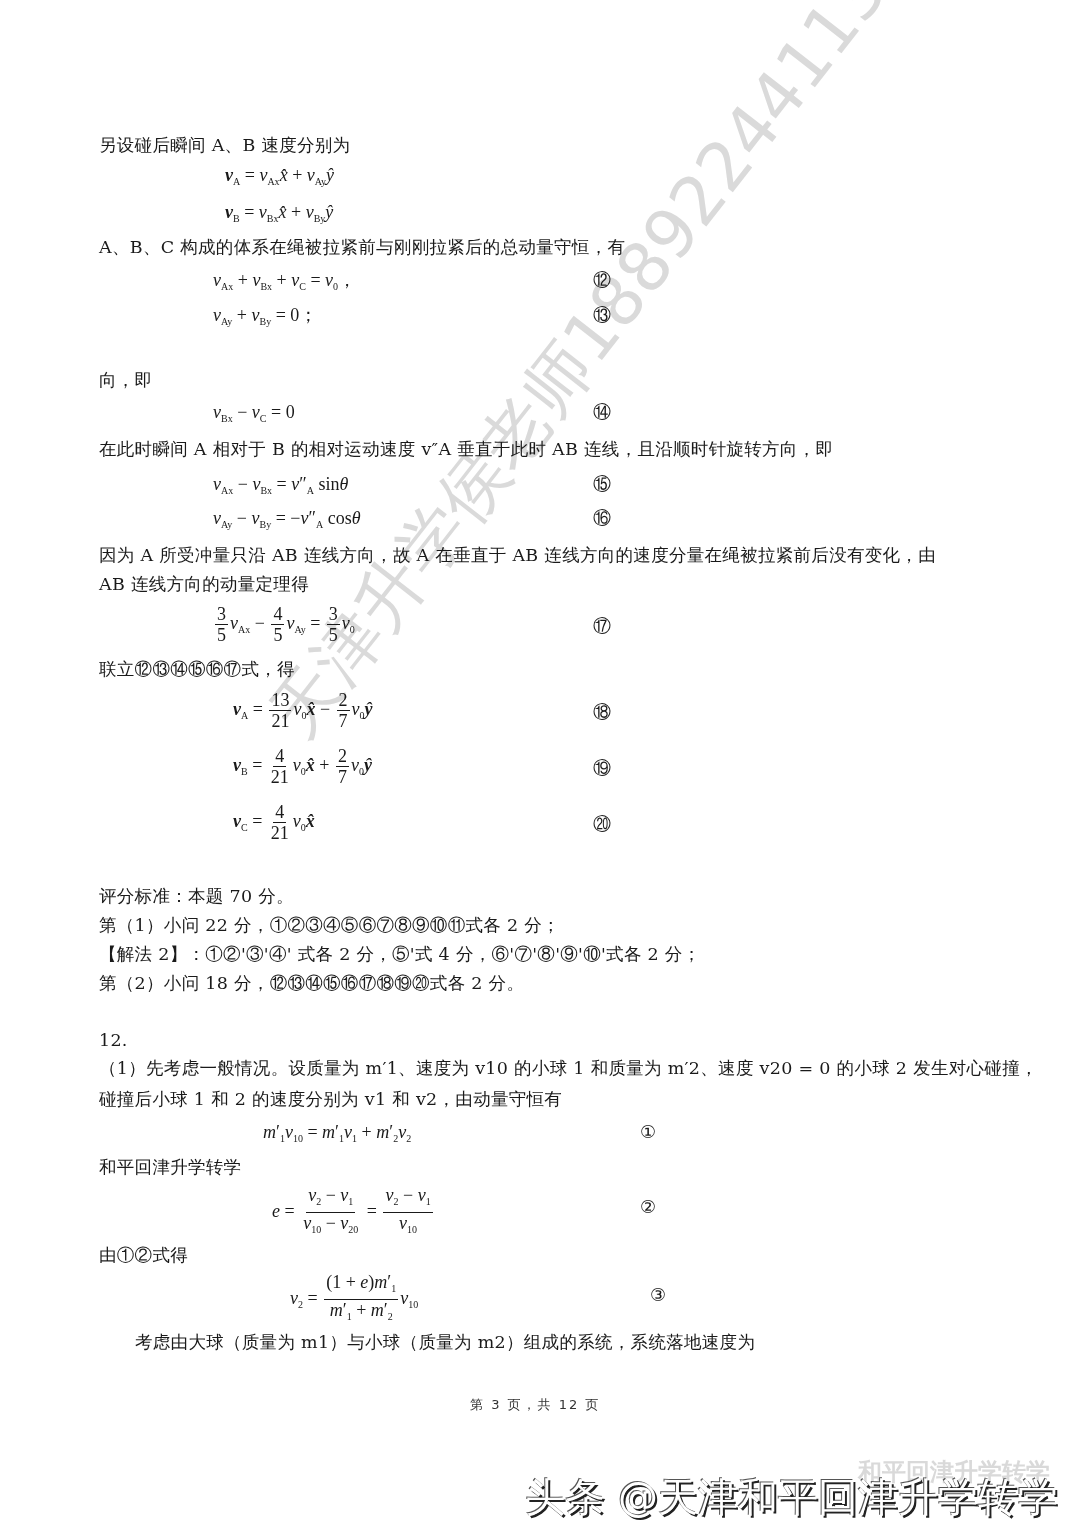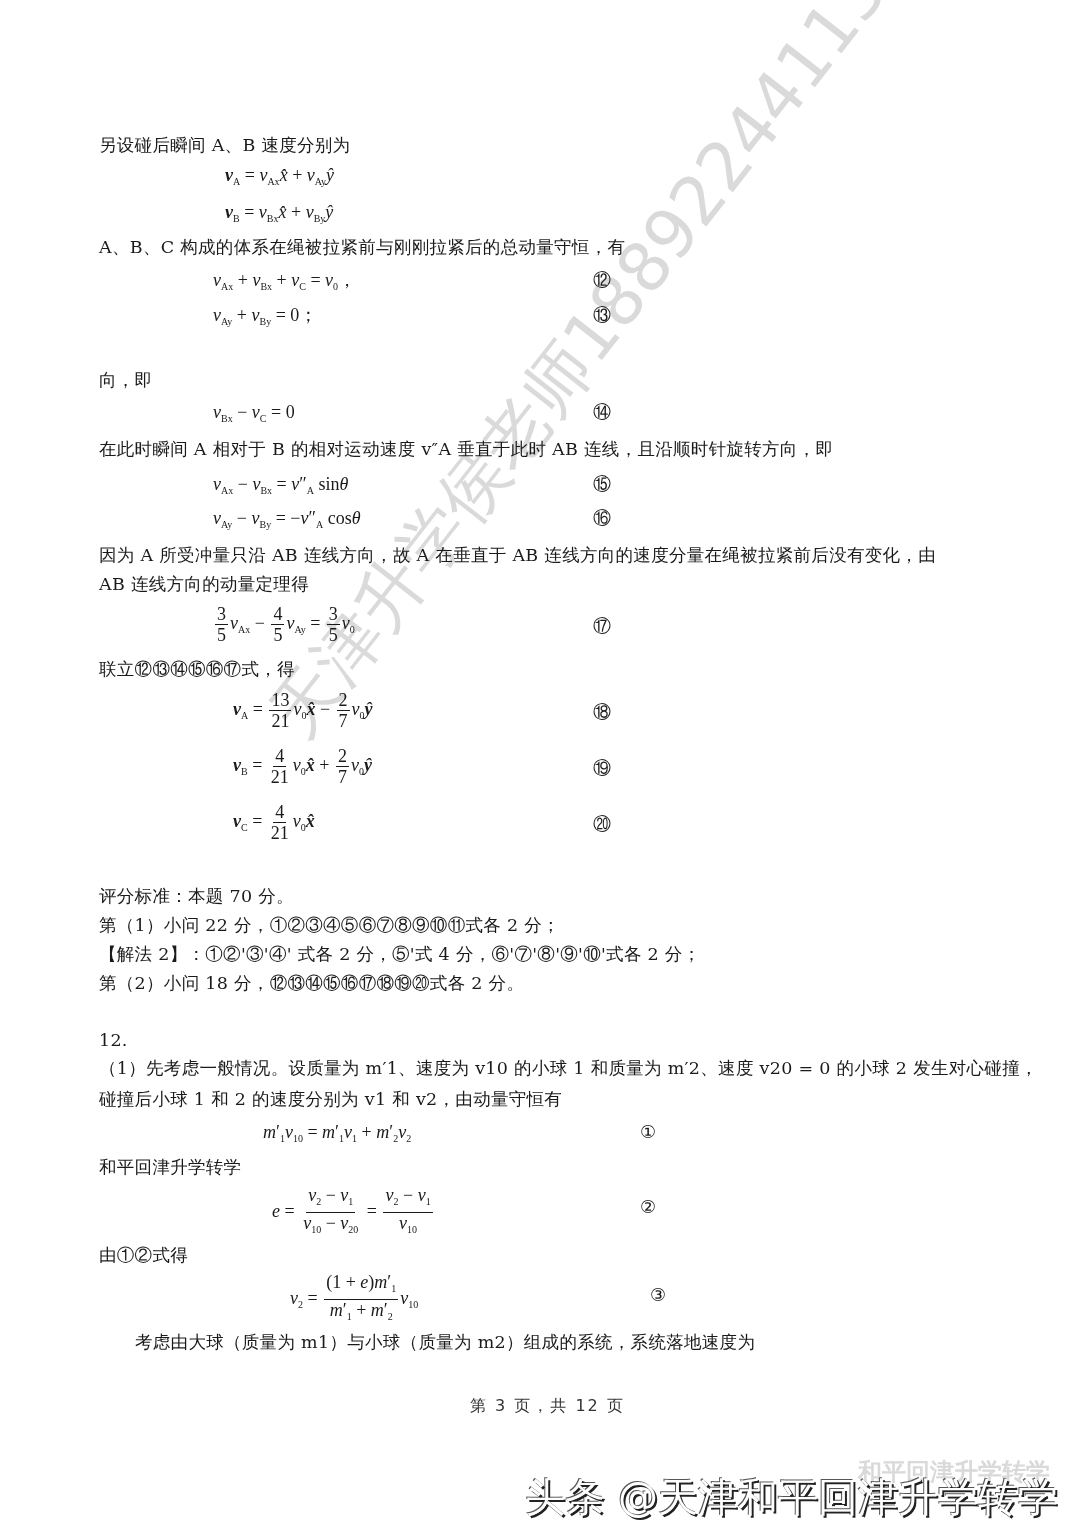--- a/index.html
+++ b/index.html
@@ -24,21 +24,21 @@
     position: absolute; font-size: 18px; line-height: 24px;
     font-family: "DejaVu Sans", sans-serif;
   }
   .frac {
     display: inline-flex; flex-direction: column; align-items: center;
     vertical-align: middle; margin: 0 2px; line-height: 20px;
   }
   .frac .top { border-bottom: 1px solid #1a1a1a; padding: 0 2px; }
   .frac .bot { padding: 0 2px; }
   .footer-page {
-    position: absolute; left: 470px; top: 1396px; font-size: 16px;
+    position: absolute; left: 470px; top: 1396px; font-size: 13px;
     font-family: "DejaVu Sans", sans-serif; color: #333; letter-spacing: 2px;
   }
   .watermark {
     position: absolute; left: 250px; top: 700px; font-size: 68px; color: rgba(150,150,150,0.35);
     transform: rotate(-52deg); transform-origin: left top; white-space: nowrap;
     font-family: "DejaVu Sans", sans-serif; pointer-events: none;
   }
   .brand {
     position: absolute; right: 22px; top: 1470px; font-size: 40px; color: #ffffff;
     font-family: "DejaVu Sans", sans-serif; font-weight: normal;

